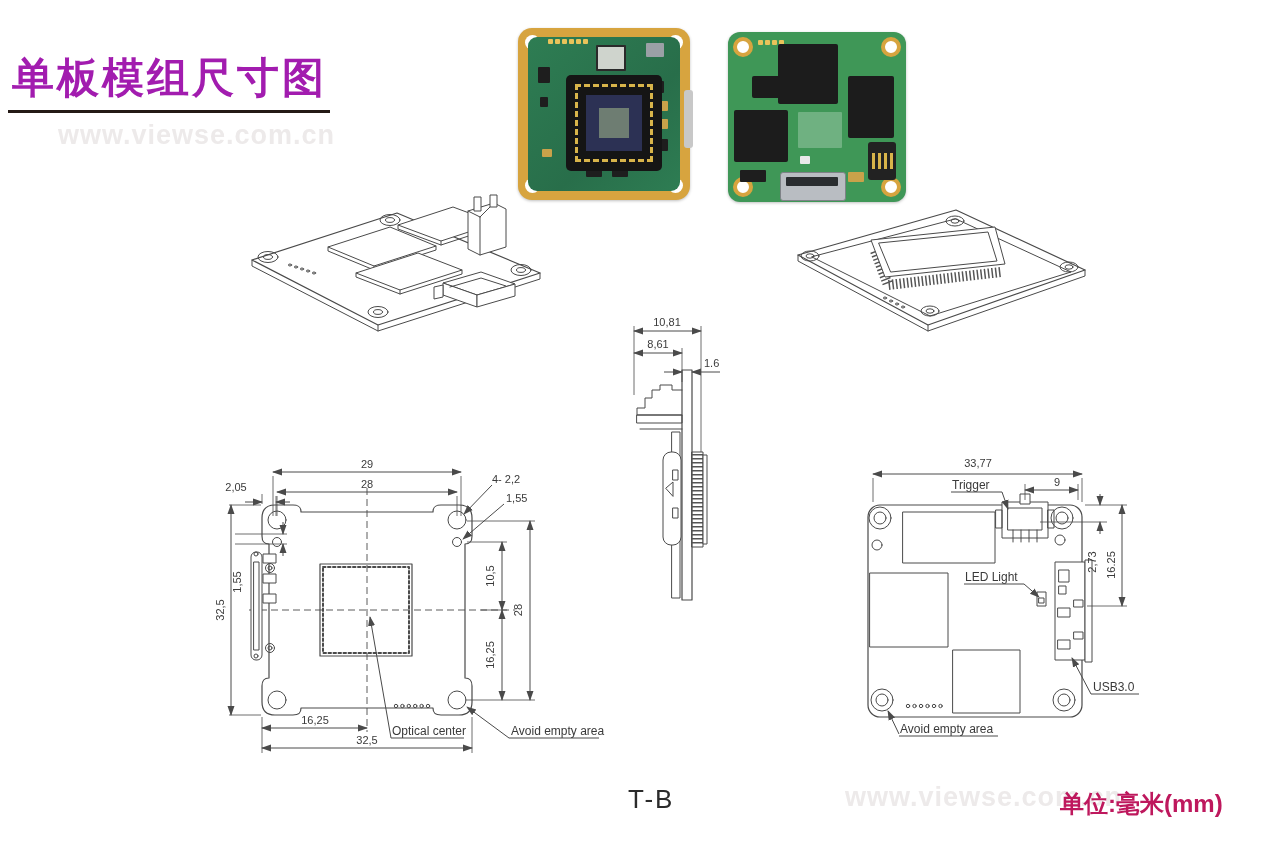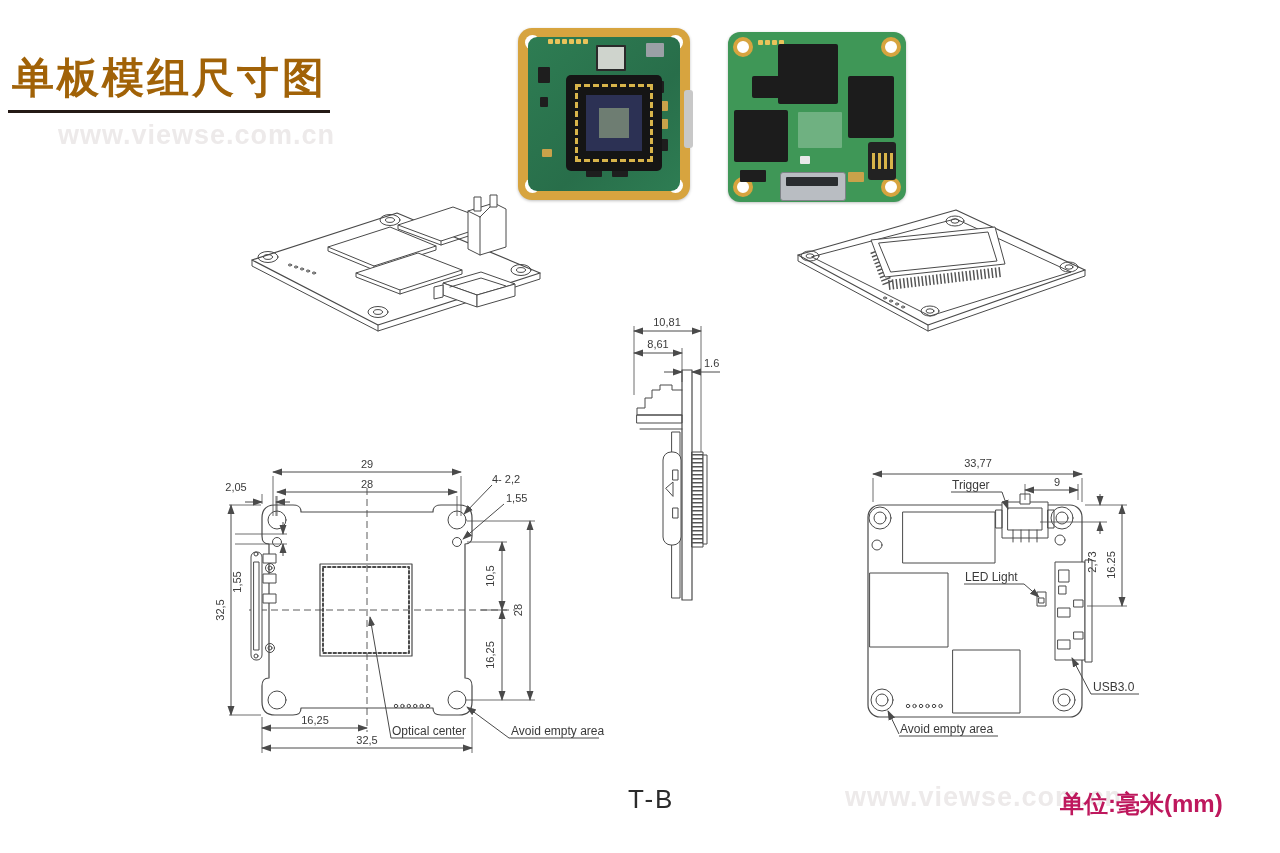--- a/index.html
+++ b/index.html
@@ -1,21 +1,21 @@
 <!DOCTYPE html>
 <html><head>
 <meta charset="utf-8">
 <style>
   html,body{margin:0;padding:0;background:#ffffff;}
   .canvas{position:relative;width:1280px;height:853px;background:#ffffff;overflow:hidden;
           font-family:"Liberation Sans",sans-serif;}
   .abs{position:absolute;}
 
   
-  .page-title{left:12px;top:50px;font-size:42px;font-weight:bold;color:#a16207;
+  .page-title{left:12px;top:50px;font-size:42px;font-weight:bold;color:#a21caf;
               letter-spacing:3px;white-space:nowrap;}
   .title-underline{left:8px;top:110px;width:322px;height:3px;background:#241a16;}
   .wm{color:#edeaea;font-size:27px;letter-spacing:1px;white-space:nowrap;font-weight:bold;}
   .wm-top{left:58px;top:120px;}
   .wm-bottom{left:845px;top:782px;}
 
   
   .view-label{left:628px;top:784px;font-size:26px;color:#2b2b2b;letter-spacing:2px;}
   .unit-label{left:1060px;top:788px;font-size:24px;color:#be185d;font-weight:600;}
 

